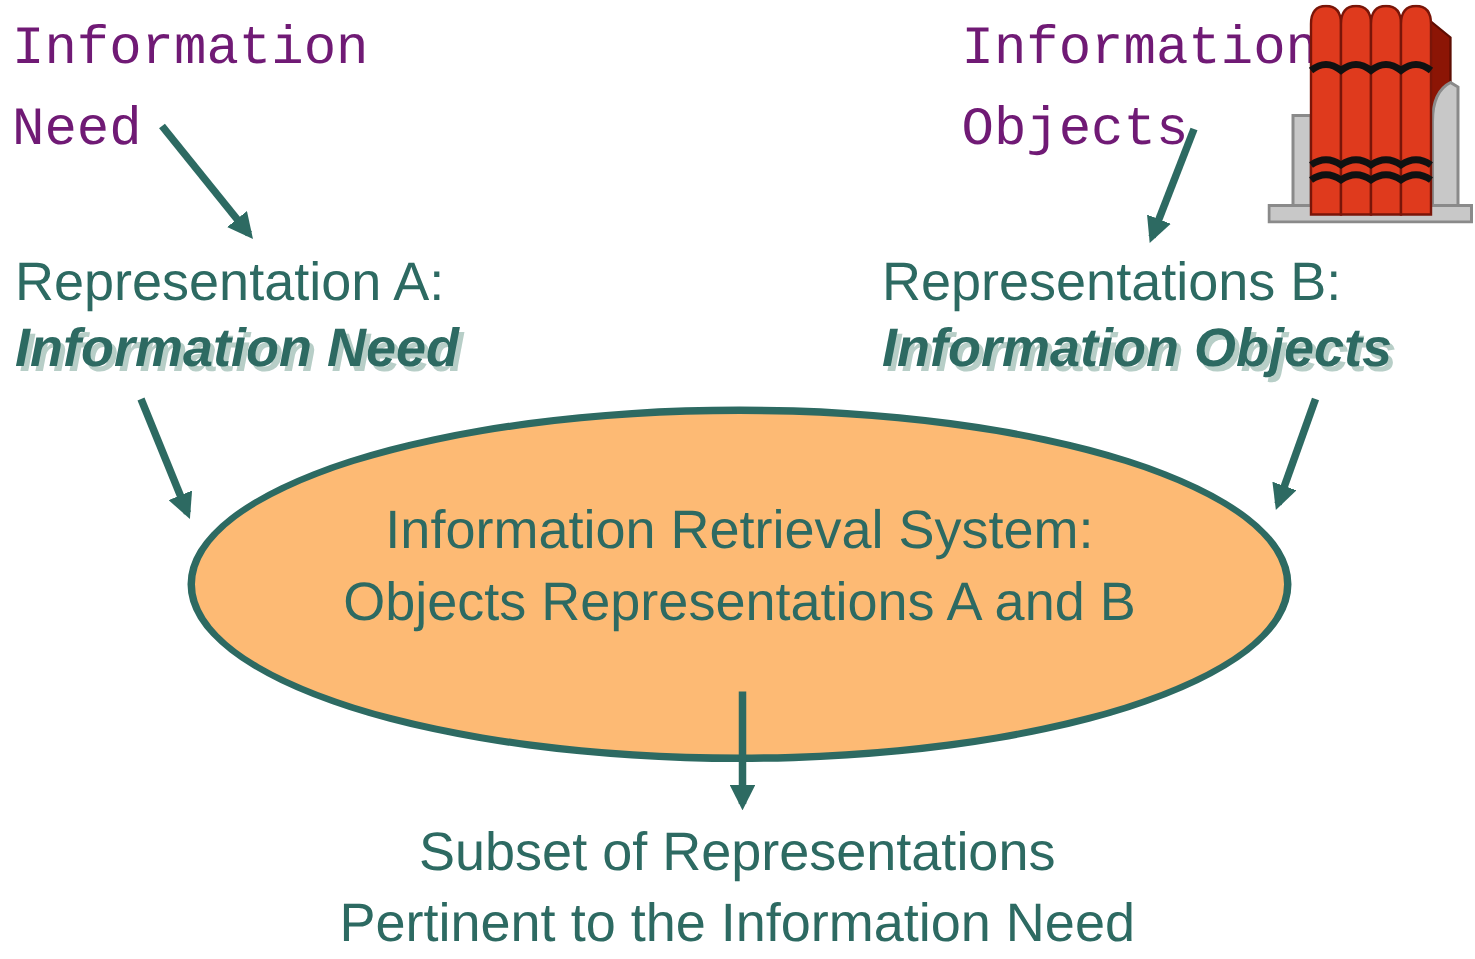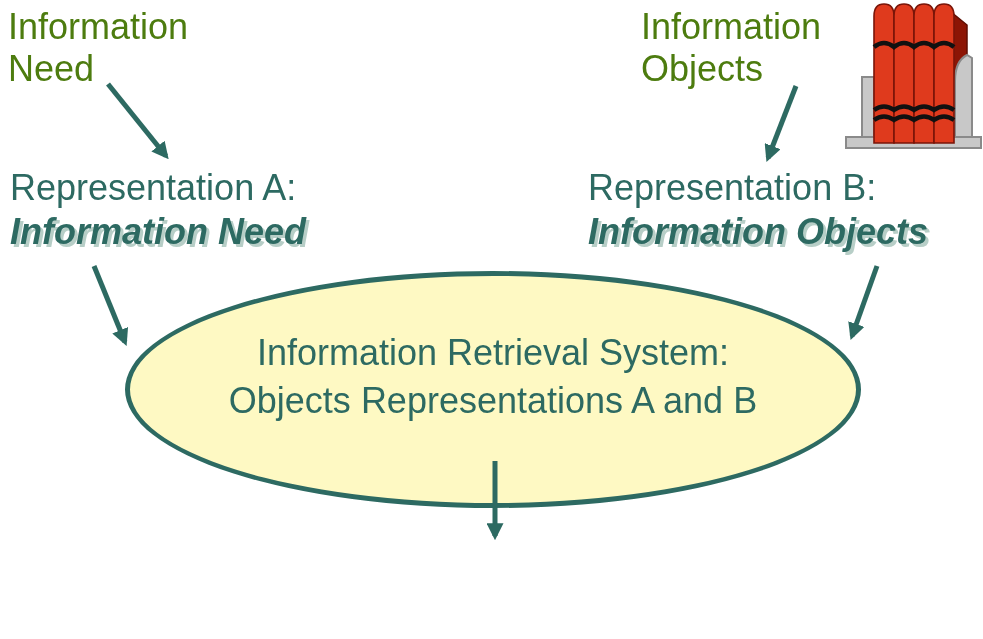--- a/index.html
+++ b/index.html
@@ -12,44 +12,45 @@
     width: 983px;
     height: 639px;
     background: #ffffff;
     overflow: hidden;
     font-family: "Liberation Sans", sans-serif;
     color: #2D6A62;
   }
   .lbl {
     position: absolute;
     font-size: 36px;
-    line-height: 42px;
+    line-height: 54px;
     white-space: pre-line;
-    color: #4d7c0f;
+    color: #701a75;
+    font-family: Liberation Mono, monospace;
   }
   .rep-block {
     position: absolute;
     font-size: 36px;
     line-height: 44px;
     white-space: nowrap;
     margin-left: 10px;
   }
   .rep-sub {
     font-weight: bold;
     font-style: italic;
     text-shadow: 3px 3px 0 #b7cec7;
   }
   #ellipse {
     position: absolute;
     left: 125px;
     top: 271px;
     width: 736px;
     height: 237px;
     box-sizing: border-box;
-    background: #fef9c3;
+    background: #fdba74;
     border: 5px solid #2D6A62;
     border-radius: 50%;
     display: flex;
     flex-direction: column;
     align-items: center;
     justify-content: center;
     padding-bottom: 26px;
     text-align: center;
     font-size: 36px;
     line-height: 48px;
@@ -116,21 +117,21 @@
       <path d="M29,117 Q39,110 49,117 Q59,110 69,117 Q79,110 89,117 Q99,110 109,117"></path>
     </g>
   </svg>
 
   <div class="rep-block" style="left:0px; top:166px;">
     <div>Representation A:</div>
     <div class="rep-sub">Information Need</div>
   </div>
 
   <div class="rep-block" style="left:578px; top:166px;">
-    <div>Representation B:</div>
+    <div>Representations B:</div>
     <div class="rep-sub">Information Objects</div>
   </div>
 
   <div id="ellipse">
     <div>Information Retrieval System:</div>
     <div>Objects Representations A and B</div>
   </div>
 
   <svg id="arrows" aria-hidden="true">
     <defs>
@@ -138,14 +139,18 @@
         <path d="M0,0 L10,5 L0,10 Z" fill="#2D6A62"></path>
       </marker>
     </defs>
     <line x1="108" y1="84" x2="166" y2="156" stroke="#2D6A62" stroke-width="5" marker-end="url(#ah)"></line>
     <line x1="796" y1="86" x2="768" y2="158" stroke="#2D6A62" stroke-width="5" marker-end="url(#ah)"></line>
     <line x1="94" y1="266" x2="125" y2="342" stroke="#2D6A62" stroke-width="5" marker-end="url(#ah)"></line>
     <line x1="877" y1="266" x2="852" y2="336" stroke="#2D6A62" stroke-width="5" marker-end="url(#ah)"></line>
     <line x1="495" y1="461" x2="495" y2="536" stroke="#2D6A62" stroke-width="5" marker-end="url(#ah)"></line>
   </svg>
 
+  <div id="result-label">
+    <div>Subset of Representations</div>
+    <div>Pertinent to the Information Need</div>
+  </div>
 
 </div>
 
 </body></html>

